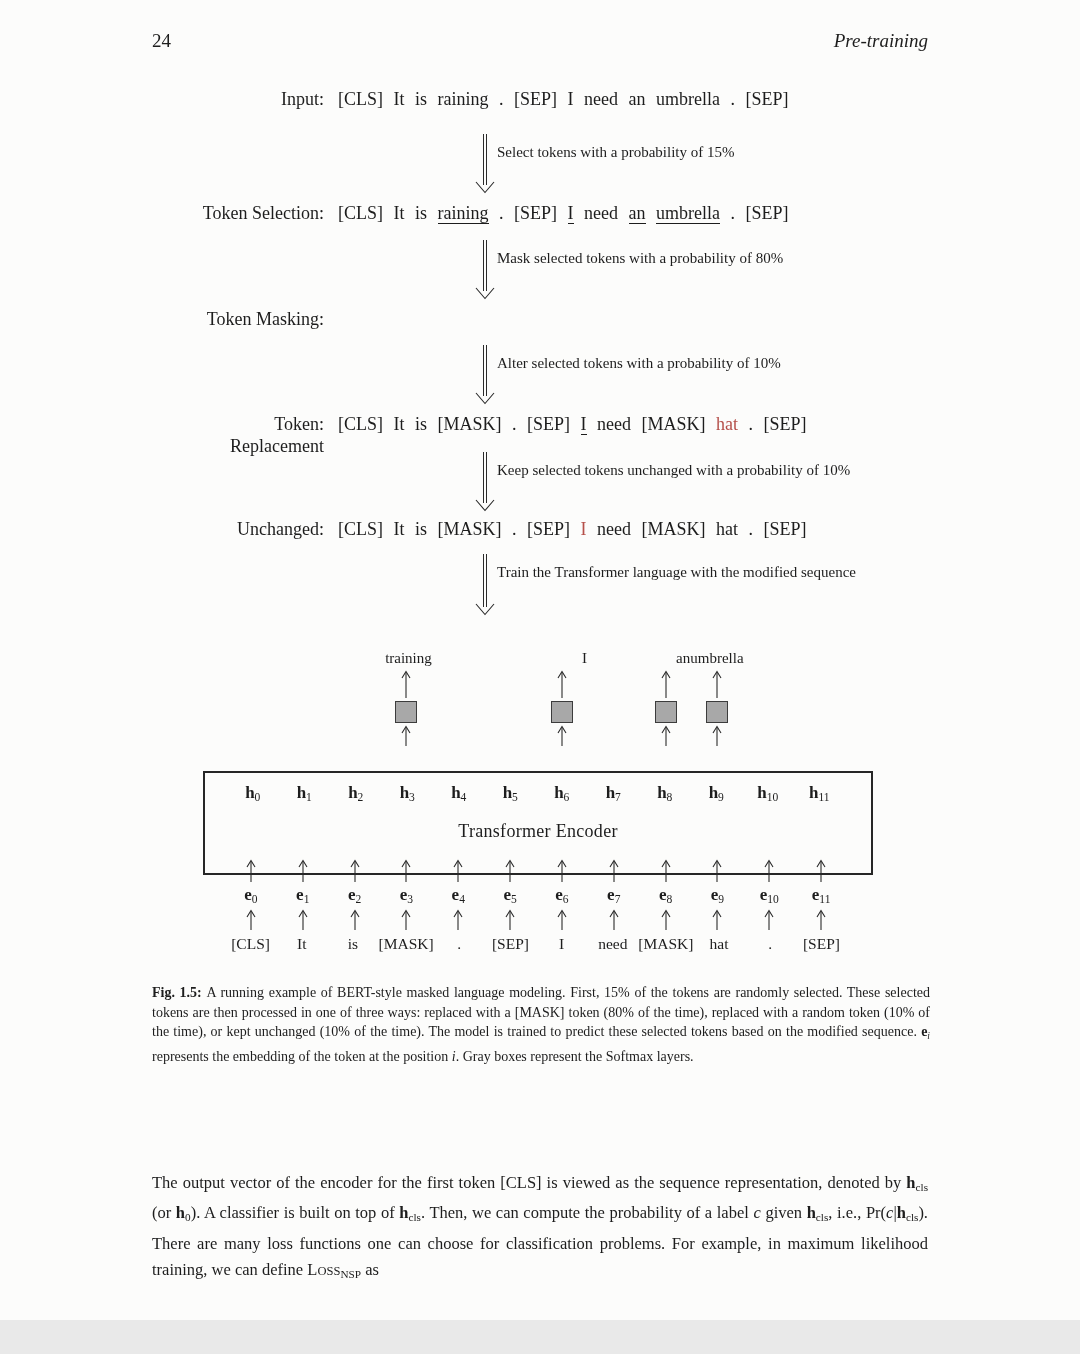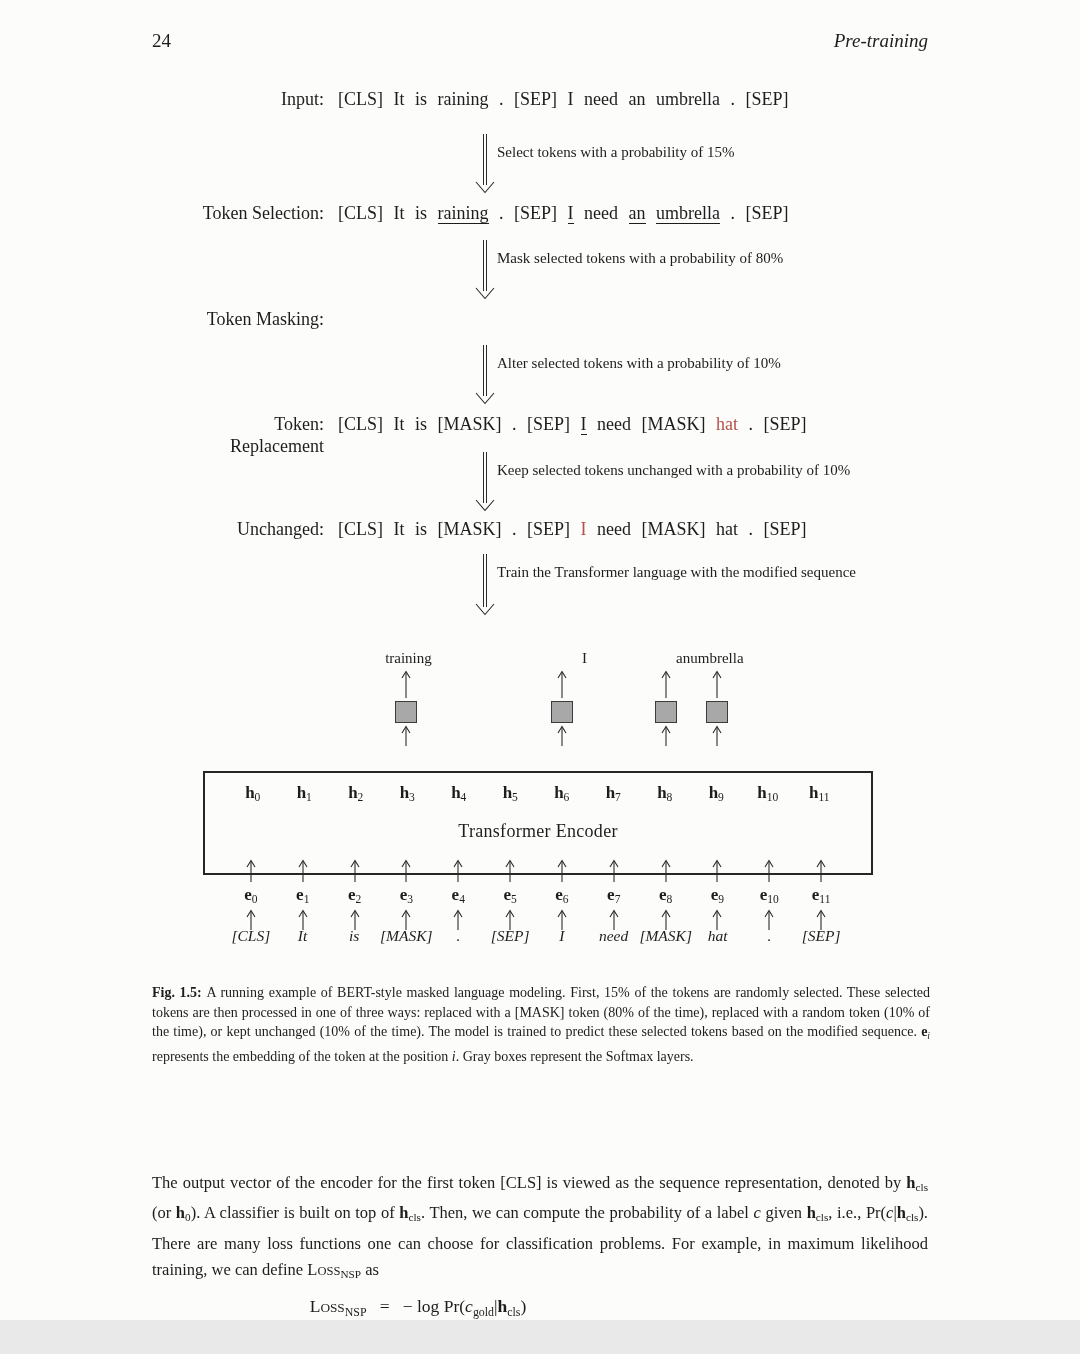--- a/index.html
+++ b/index.html
@@ -39,21 +39,21 @@
   .d-words .cell{align-items:flex-end;justify-content:flex-end;}
   .d-ar1{top:25px;height:28px;}
   .d-boxes{top:56px;height:22px;}
   .d-ar2{top:80px;height:21px;}
   .encoder-box{position:absolute;top:106px;left:0;right:0;height:104px;border:2px solid #262626;box-sizing:border-box;margin-top:20px;}
   .d-h{top:10px;height:22px;font-size:17px;}
   .enc-title{position:absolute;top:48px;left:0;width:100%;text-align:center;font-size:18px;letter-spacing:.3px;}
   .d-ar3{top:214px;height:23px;}
   .d-e{top:240px;height:22px;font-size:17px;}
   .d-ar4{top:264px;height:21px;}
-  .d-toks{top:280px;height:22px;font-size:15.5px;font-style:italic;}
+  .d-toks{top:288px;height:22px;font-size:15.5px;}
   .softmax{width:20px;height:20px;background:var(--softmax-gray,#a8a8a8);border:1px solid #3c3c3c;}
   
   .caption{position:absolute;left:152px;top:983px;width:778px;margin:0;font-size:14px;line-height:19.6px;text-align:justify;}
   
   .bodytext{position:absolute;left:152px;top:1170px;width:776px;margin:0;font-size:16.5px;line-height:26px;text-align:justify;}
   
   .equation{position:absolute;left:0;top:1296px;width:76%;text-align:center;font-size:17.5px;}
   
   .watermark{
     position:absolute;top:1288px;right:28px;
@@ -525,16 +525,15 @@
         <div class="cell">
           <span>[SEP]</span>
         </div>
       </div>
   </div>
 
   <p class="caption"><span class="s-b">Fig. 1.5: </span><span>A running example of BERT-style masked language modeling. First, 15% of the tokens are randomly selected. These selected tokens are then processed in one of three ways: replaced with a [MASK] token (80% of the time), replaced with a random token (10% of the time), or kept unchanged (10% of the time). The model is trained to predict these selected tokens based on the modified sequence. </span><span class="s-b">e</span><span class="s-subi">i</span><span> represents the embedding of the token at the position </span><span class="s-i">i</span><span>. Gray boxes represent the Softmax layers.</span></p>
 
   <p class="bodytext"><span>The output vector of the encoder for the first token [CLS] is viewed as the sequence representation, denoted by </span><span class="s-b">h</span><span class="s-sub">cls</span><span> (or </span><span class="s-b">h</span><span class="s-sub">0</span><span>). A classifier is built on top of </span><span class="s-b">h</span><span class="s-sub">cls</span><span>. Then, we can compute the probability of a label </span><span class="s-i">c</span><span> given </span><span class="s-b">h</span><span class="s-sub">cls</span><span>, i.e., Pr(</span><span class="s-i">c</span><span>|</span><span class="s-b">h</span><span class="s-sub">cls</span><span>). There are many loss functions one can choose for classification problems. For example, in maximum likelihood training, we can define </span><span>L</span><span class="s-sc">OSS</span><span class="s-sub">NSP</span><span> as</span></p>
 
-  <div class="equation"><span>L</span><span class="s-sc">OSS</span><span class="s-sub">NSP</span><span>&nbsp;&nbsp;&nbsp;=&nbsp;&nbsp;&nbsp;</span><span>− log Pr(</span><span class="s-i">c</span><span class="s-sub">gold</span><span>|</span><span class="s-b">h</span><span class="s-sub">cls</span><span>)</span></div>
 
 
 </div>
 
 </body></html>

